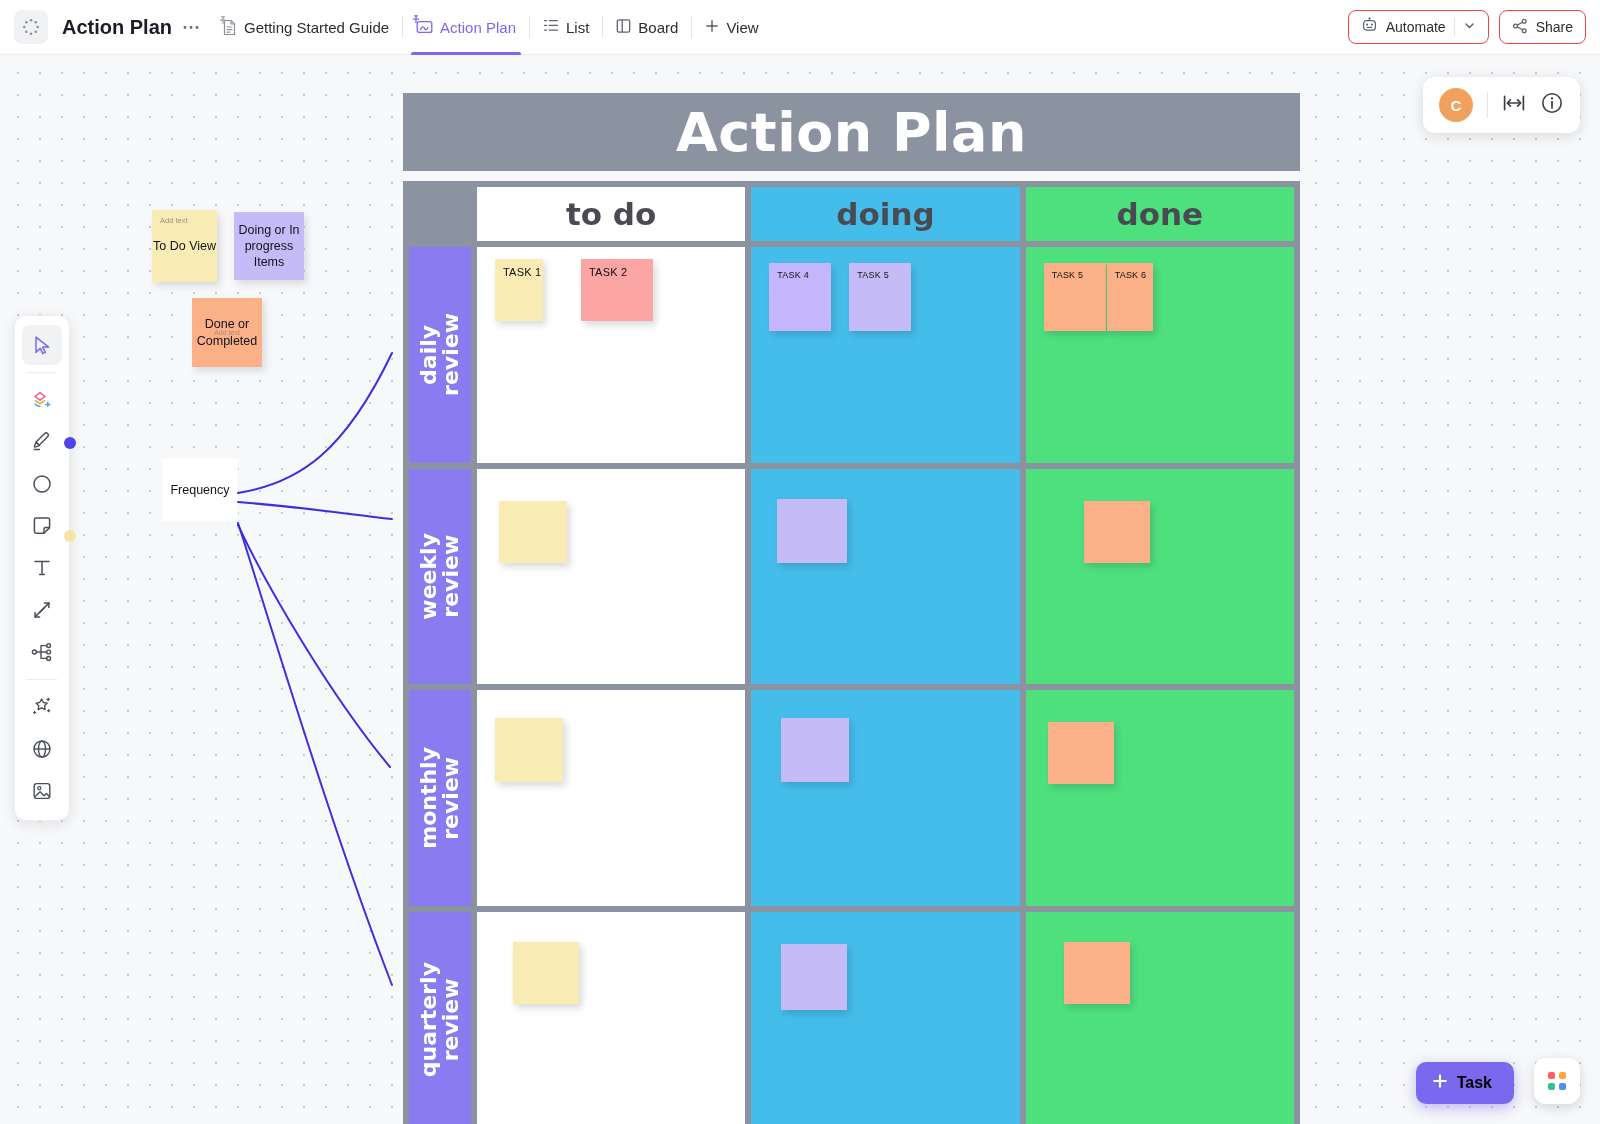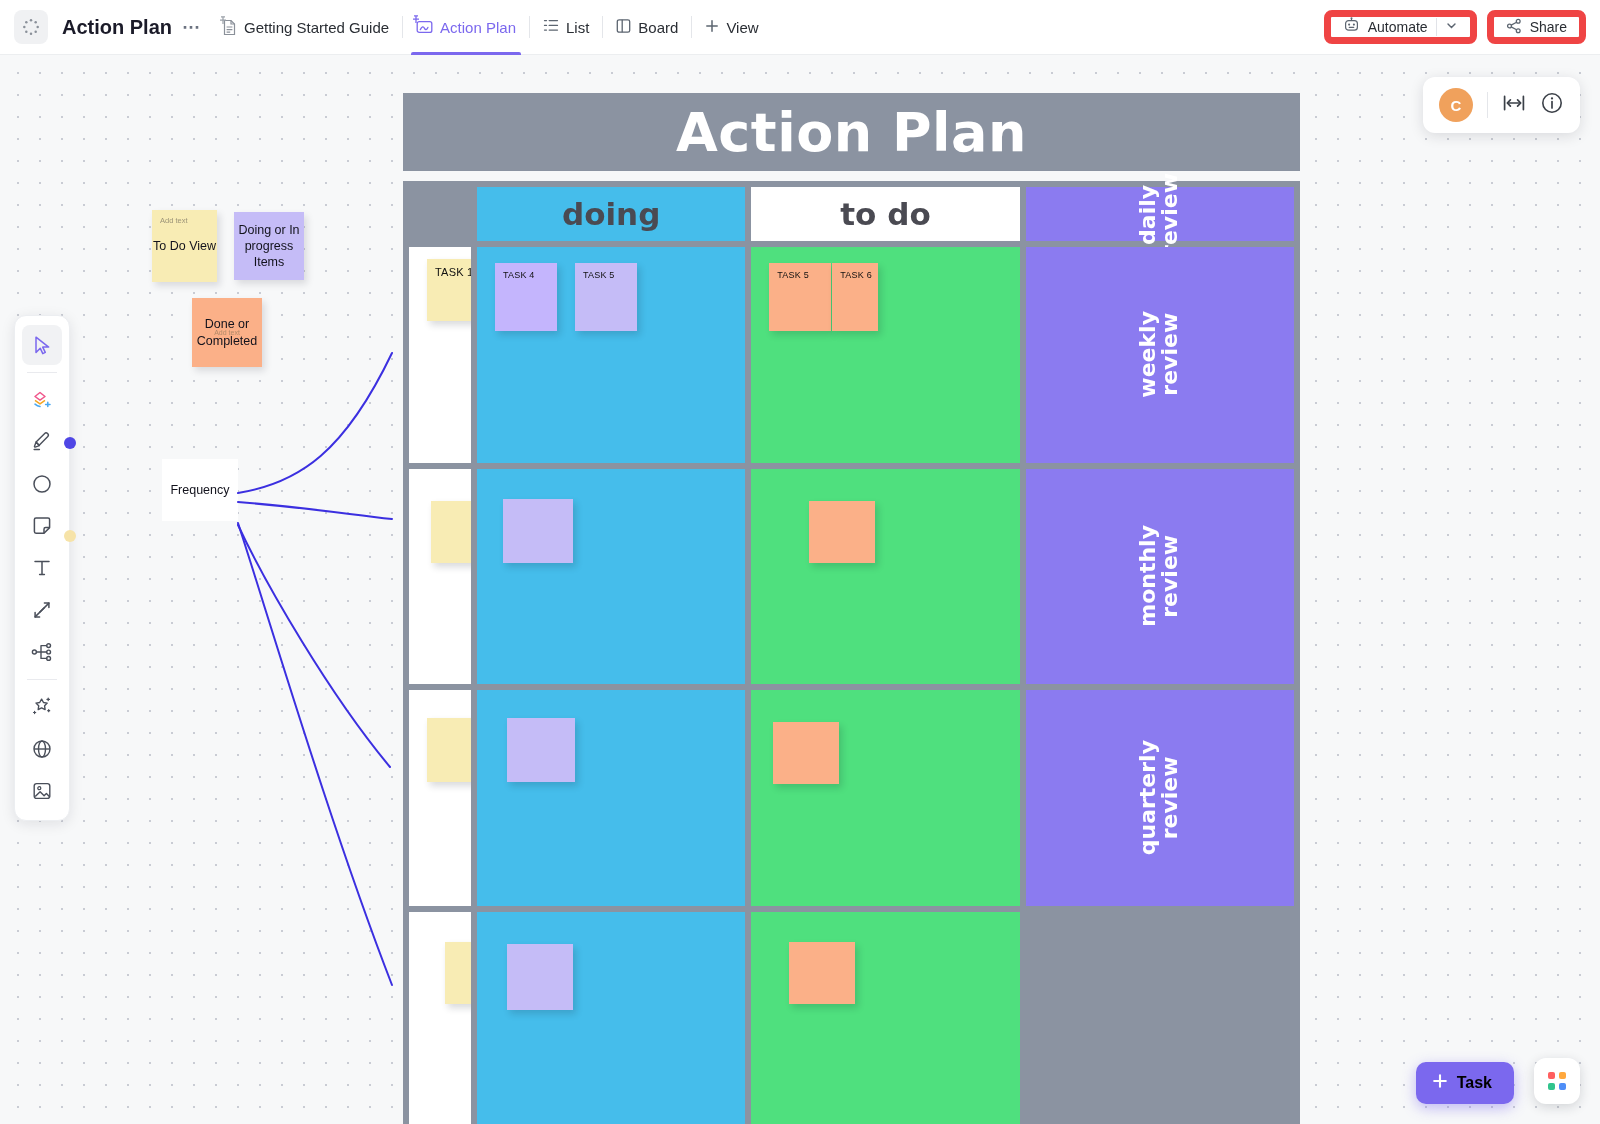--- a/index.html
+++ b/index.html
@@ -51,21 +51,21 @@
   }
   .tab-sep {
     width: 1px; height: 22px; background: #e4e6ea; flex: 0 0 auto;
   }
   .topbar-right {
     margin-left: auto; display: flex; align-items: center; gap: 10px;
   }
   .pill-btn {
     display: flex; align-items: center; gap: 8px;
     height: 34px; padding: 8px 12px;
-    border: 7px solid #ef4444; border-radius: 8px;
+    border: 1px solid #ef4444; border-radius: 8px;
     background: #fff; font-size: 14px; color: #2a2e34;
     cursor: pointer; white-space: nowrap;
   }
   .pill-div { width:1px; height:18px; background:#e1e3e8; }
 
   
   #canvas {
     position: absolute; left: 0; top: 55px;
     width: 1600px; height: 1069px;
     background-color: #f7f8f9;
@@ -466,25 +466,28 @@
     <span>Frequency</span>
   </div>
 
   <div id="board">
 
     <div id="board-title">Action Plan</div>
 
     <div id="board-grid">
 
       <div class="corner"></div>
+      <div class="col-head" style="background:#ffffff;">
+        <span>to do</span>
+      </div>
       <div class="col-head" style="background:#45bdeb;">
         <span>doing</span>
       </div>
-      <div class="col-head" style="background:#ffffff;">
-        <span>to do</span>
+      <div class="col-head" style="background:#4fe07e;">
+        <span>done</span>
       </div>
 
       <div class="row-head">
         <span>daily
 review</span>
       </div>
       <div class="cell todo">
         <div class="tnote big" style="left:18px; top:12px; width:48px; height:62px; background:#f8ecb4;">
           <span>TASK 1</span>
         </div>

